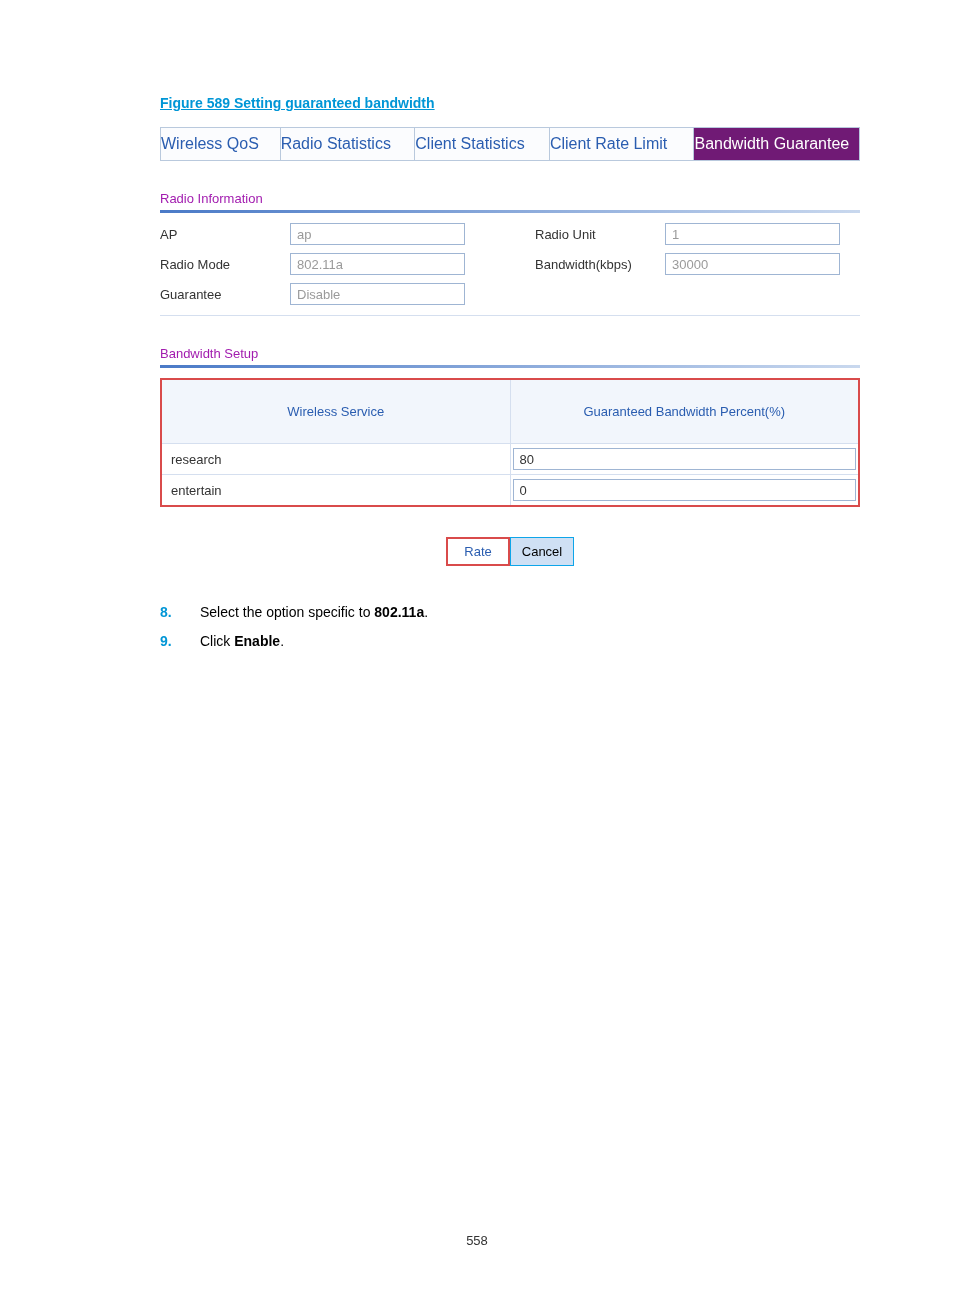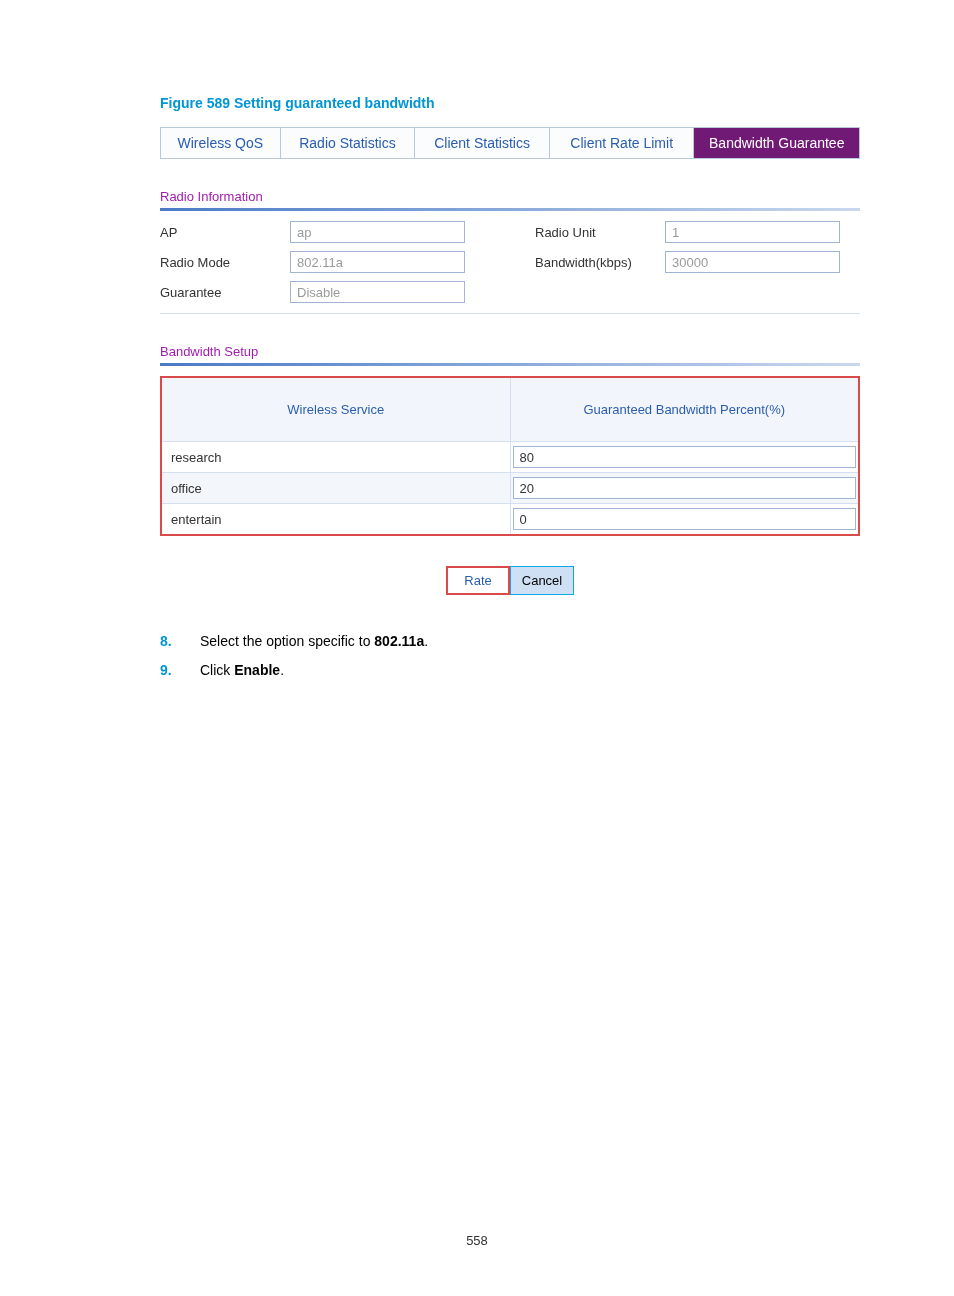--- a/index.html
+++ b/index.html
@@ -13,31 +13,32 @@
     }
     .content {
       margin-left: 160px;
       margin-right: 100px;
     }
     .figure-title {
       color: #0096d6;
       font-weight: bold;
       font-size: 14px;
       margin-bottom: 16px;
+      text-decoration: underline;
     }
     
     .tabs {
       display: flex;
       border: 1px solid #b9c9dd;
       width: 700px;
     }
     .tab {
       padding: 7px 0;
-      text-align: center;
-      font-size: 14px;
+      text-align: left;
+      font-size: 16px;
       border-right: 1px solid #b9c9dd;
       cursor: pointer;
     }
     .tab:last-child { border-right: none; }
     .tab-inactive { color: #2a5db0; background: #fbfcfe; }
     .tab-active { color: #fff; background: #701a75; }
     .tab1 { width: 120px; }
     .tab2 { width: 135px; }
     .tab3 { width: 135px; }
     .tab4 { width: 145px; }
@@ -234,24 +235,20 @@
       <tr>
         <th class="bw-th" style="width:50%">Wireless Service</th>
         <th class="bw-th" style="width:50%">Guaranteed Bandwidth Percent(%)</th>
       </tr>
     </thead>
     <tbody>
       <tr>
         <td class="bw-td bw-td-label">research</td>
         <td class="bw-td"><input class="bw-input" value="80" style=""></td>
       </tr>
-      <tr class="row-alt">
-        <td class="bw-td bw-td-label">office</td>
-        <td class="bw-td"><input class="bw-input" value="20" style=""></td>
-      </tr>
       <tr>
         <td class="bw-td bw-td-label">entertain</td>
         <td class="bw-td"><input class="bw-input" value="0" style=""></td>
       </tr>
     </tbody>
   </table>
 
   <div class="btn-row">
     <span class="btn btn-apply">Rate</span><span class="btn btn-cancel">Cancel</span>
   </div>

